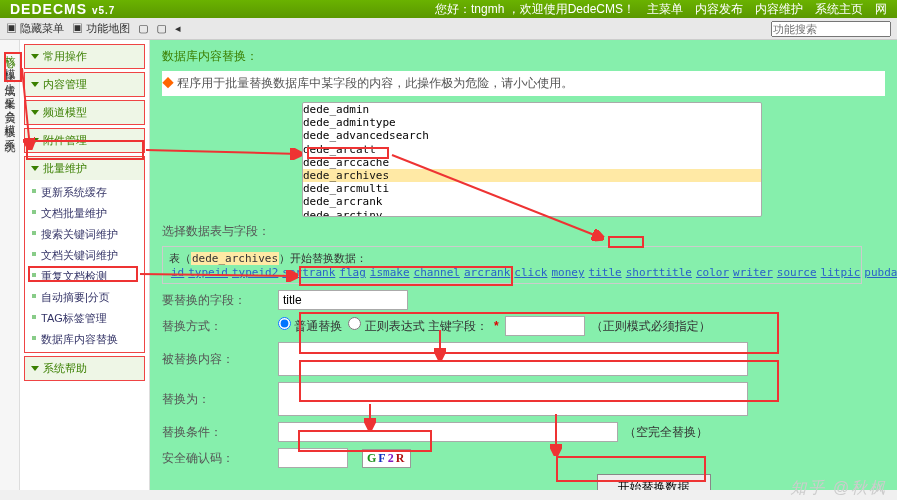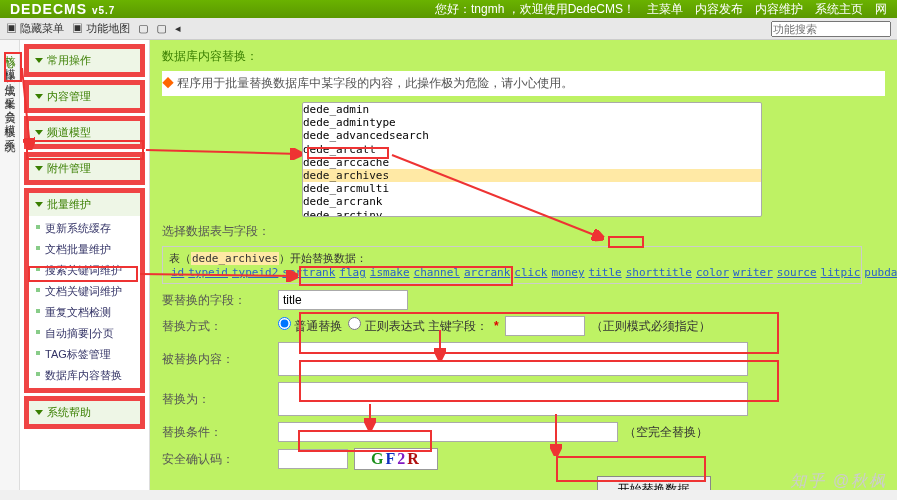--- a/index.html
+++ b/index.html
@@ -9,50 +9,50 @@
   .topnav { display: flex; gap: 12px; font-size: 12px; margin-left: 39px; }
   .topnav span { cursor: pointer; }
   .subbar { background: #e8e8e8; height: 22px; border-bottom: 1px solid #ccc; display: flex; align-items: center; padding: 0 6px; gap: 8px; font-size: 11px; }
   .subbar .r { margin-left: auto; }
   .subbar input { height: 16px; font-size: 11px; width: 120px; }
   .layout { display: flex; height: calc(500px - 50px); }
   .siderail { width: 20px; background: #f6f6f6; border-right: 1px solid #ddd; display: flex; flex-direction: column; align-items: center; padding-top: 4px; gap: 6px; font-size: 11px; }
   .siderail div { writing-mode: vertical-rl; text-orientation: upright; letter-spacing: 2px; cursor: pointer; padding: 2px 0; }
   .siderail .sel { color: #3a7f00; }
   .sidebar { width: 130px; background: #fff; border-right: 1px solid #ddd; padding: 4px; }
-  .sidebar .grp { border: 5px solid #ef4444; margin-bottom: 3px; }
+  .sidebar .grp { border: 1px solid #ef4444; margin-bottom: 3px; }
   .sidebar .grp-h { background: #eef6e6; color: #3a7f00; padding: 4px 6px; cursor: pointer; font-size: 11px; display:flex; align-items:center; gap:4px;}
   .sidebar .grp-h::before { content: ""; display:inline-block; width:0;height:0;border-left:4px solid transparent;border-right:4px solid transparent;border-top:5px solid #3a7f00; }
   .sidebar ul { list-style: none; padding: 2px 0; }
   .sidebar li { padding: 3px 6px 3px 16px; font-size: 11px; color: #336; cursor: pointer; position: relative; }
   .sidebar li::before { content: ""; position:absolute; left:7px; top:7px; width:4px;height:4px; background:#8c8; }
-  .main { flex: 1; background: #bef264; padding: 8px 12px; overflow: auto; position: relative; }
+  .main { flex: 1; background: #86efac; padding: 8px 12px; overflow: auto; position: relative; }
   .crumb { color: #3a7f00; font-size: 12px; margin-bottom: 6px; }
   .tip { background: #fff; padding: 4px 0; font-size: 12px; margin-bottom: 6px; color:#555;}
   .tip .dot { color: #f60; }
   .sel-area { display: flex; gap: 8px; align-items: flex-start; margin: 4px 0; }
   .lbl { width: 110px; text-align: left; padding-top: 4px; font-size: 12px; color:#555;}
   select[multiple] { width: 460px; height: 115px; font-family: monospace; font-size: 11px; border:1px solid #aaa; }
   select[multiple] option.hl { background:#ffe9a5; }
   .fields-box { border:1px solid #ccc; padding:4px 6px; font-size:11px; font-family: monospace; color:#666; margin:4px 0 6px 0; width: 700px;}
   .fields-box .t { color:#333; }
   .fields-box .hl { background:#ffe9a5; padding:0 1px;}
   .fields-box a { color: #2a62c8; text-decoration: underline; margin: 0 2px; cursor:pointer;}
   .row { display:flex; align-items:center; gap:6px; margin:6px 0; font-size:12px;}
   .row .lbl { padding-top:0;}
   input[type=text], textarea { border:1px solid #aaa; font-size:12px; padding:2px 4px; }
   textarea { width:470px; height:34px; resize:none;}
   .star { color:#d00; font-weight:bold; }
   .captcha { display:inline-flex; align-items:center; gap:6px;}
-  .captcha-img { border:1px solid #999; padding:1px 16px; font-family: "Comic Sans MS", cursive; font-weight:bold; letter-spacing:2px; font-size:16px; background:#fff;}
+  .captcha-img { border:1px solid #999; padding:1px 4px; font-family: "Comic Sans MS", cursive; font-weight:bold; letter-spacing:2px; font-size:12px; background:#fff;margin-left:8px;}
   .captcha-img .g{color:#1a8f1a;} .captcha-img .b{color:#1030c0;} .captcha-img .p{color:#8018c0;} .captcha-img .r{color:#b01010;}
   button.go { padding:4px 20px; font-size:12px; background:#eee; border:1px solid #888; cursor:pointer;}
   .redbox { position:absolute; border:2px solid #e33; pointer-events:none; z-index:50;}
   .arrow { position:absolute; stroke:#e33; stroke-width:2; fill:none; z-index:49; pointer-events:none;}
-  .watermark { position:absolute; right:10px; bottom:8px; color:#ccc; font-size:16px; font-style:italic; letter-spacing:2px; z-index:60;}
+  .watermark { position:absolute; right:10px; bottom:1px; color:#ccc; font-size:16px; font-style:italic; letter-spacing:2px; z-index:60;}
 </style>
 </head>
 <body>
 
 <div class="header">
   <div class="logo">
     <span>DEDECMS</span> <span style="font-size:10px">v5.7</span>
   </div>
   <div class="topnav">
     <span>您好：tngmh ，欢迎使用DedeCMS！</span>

